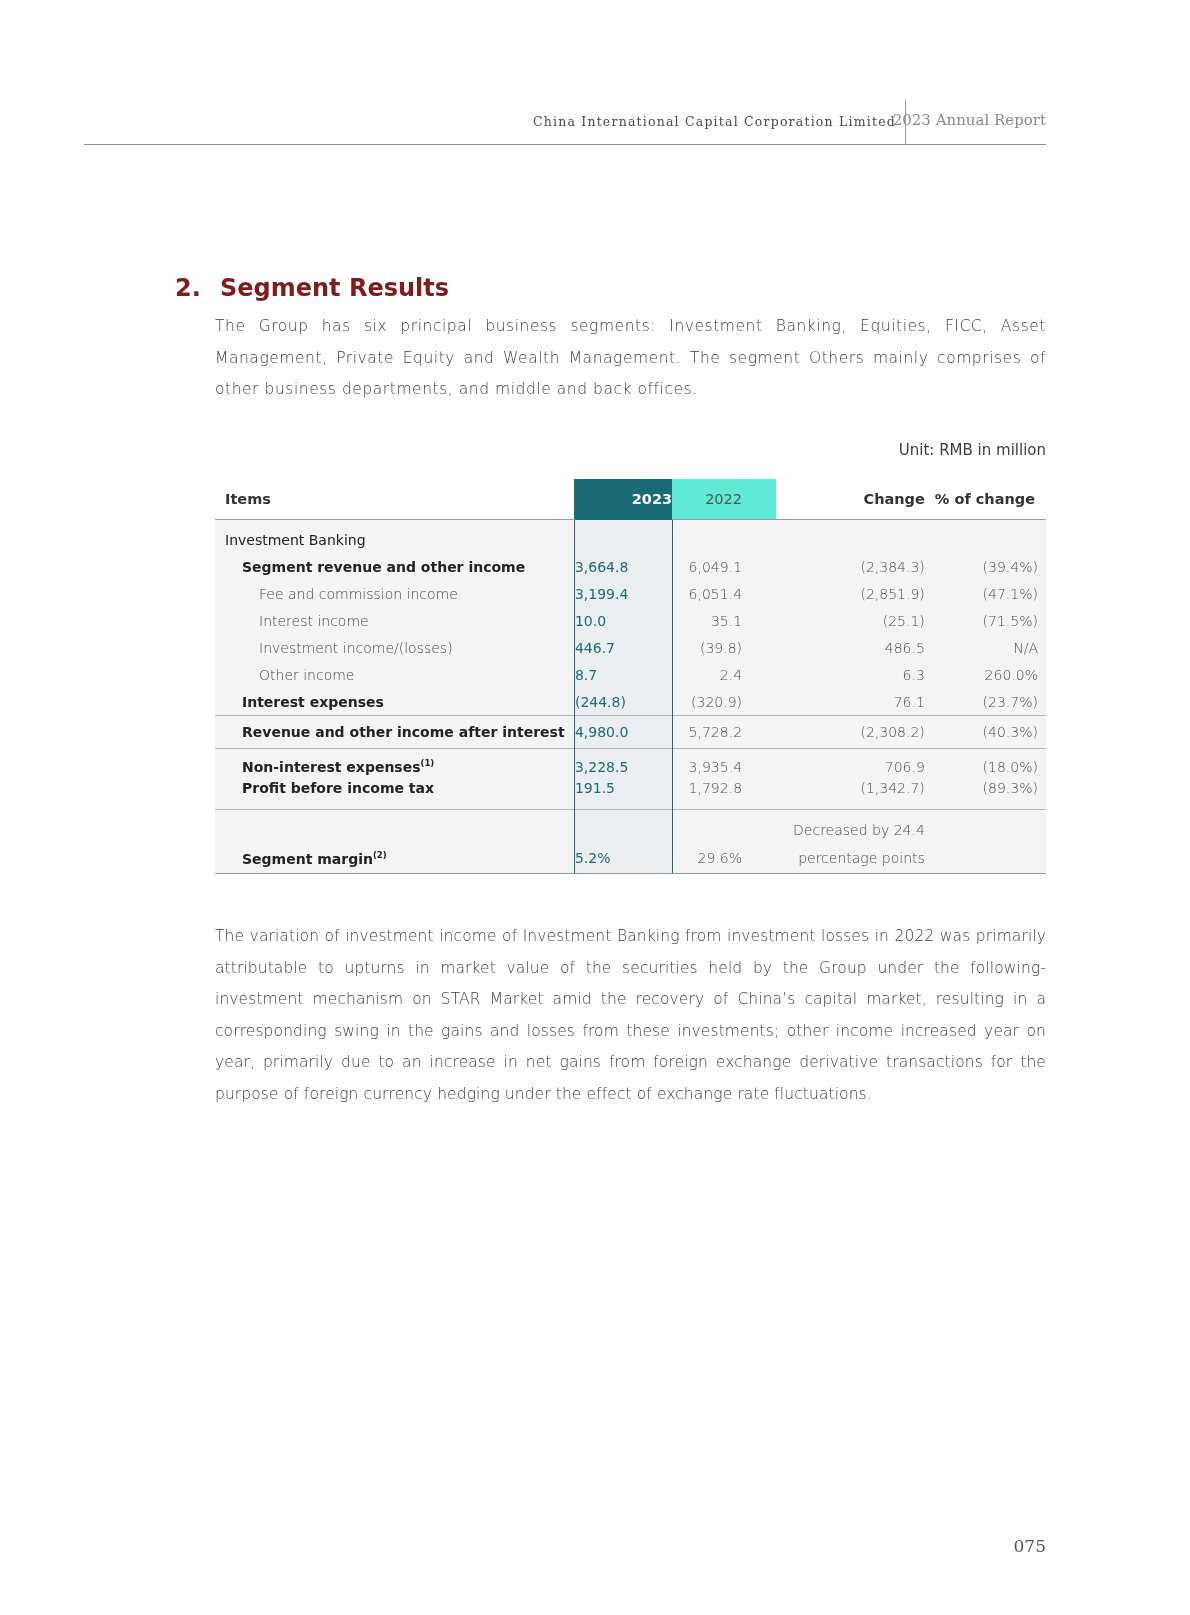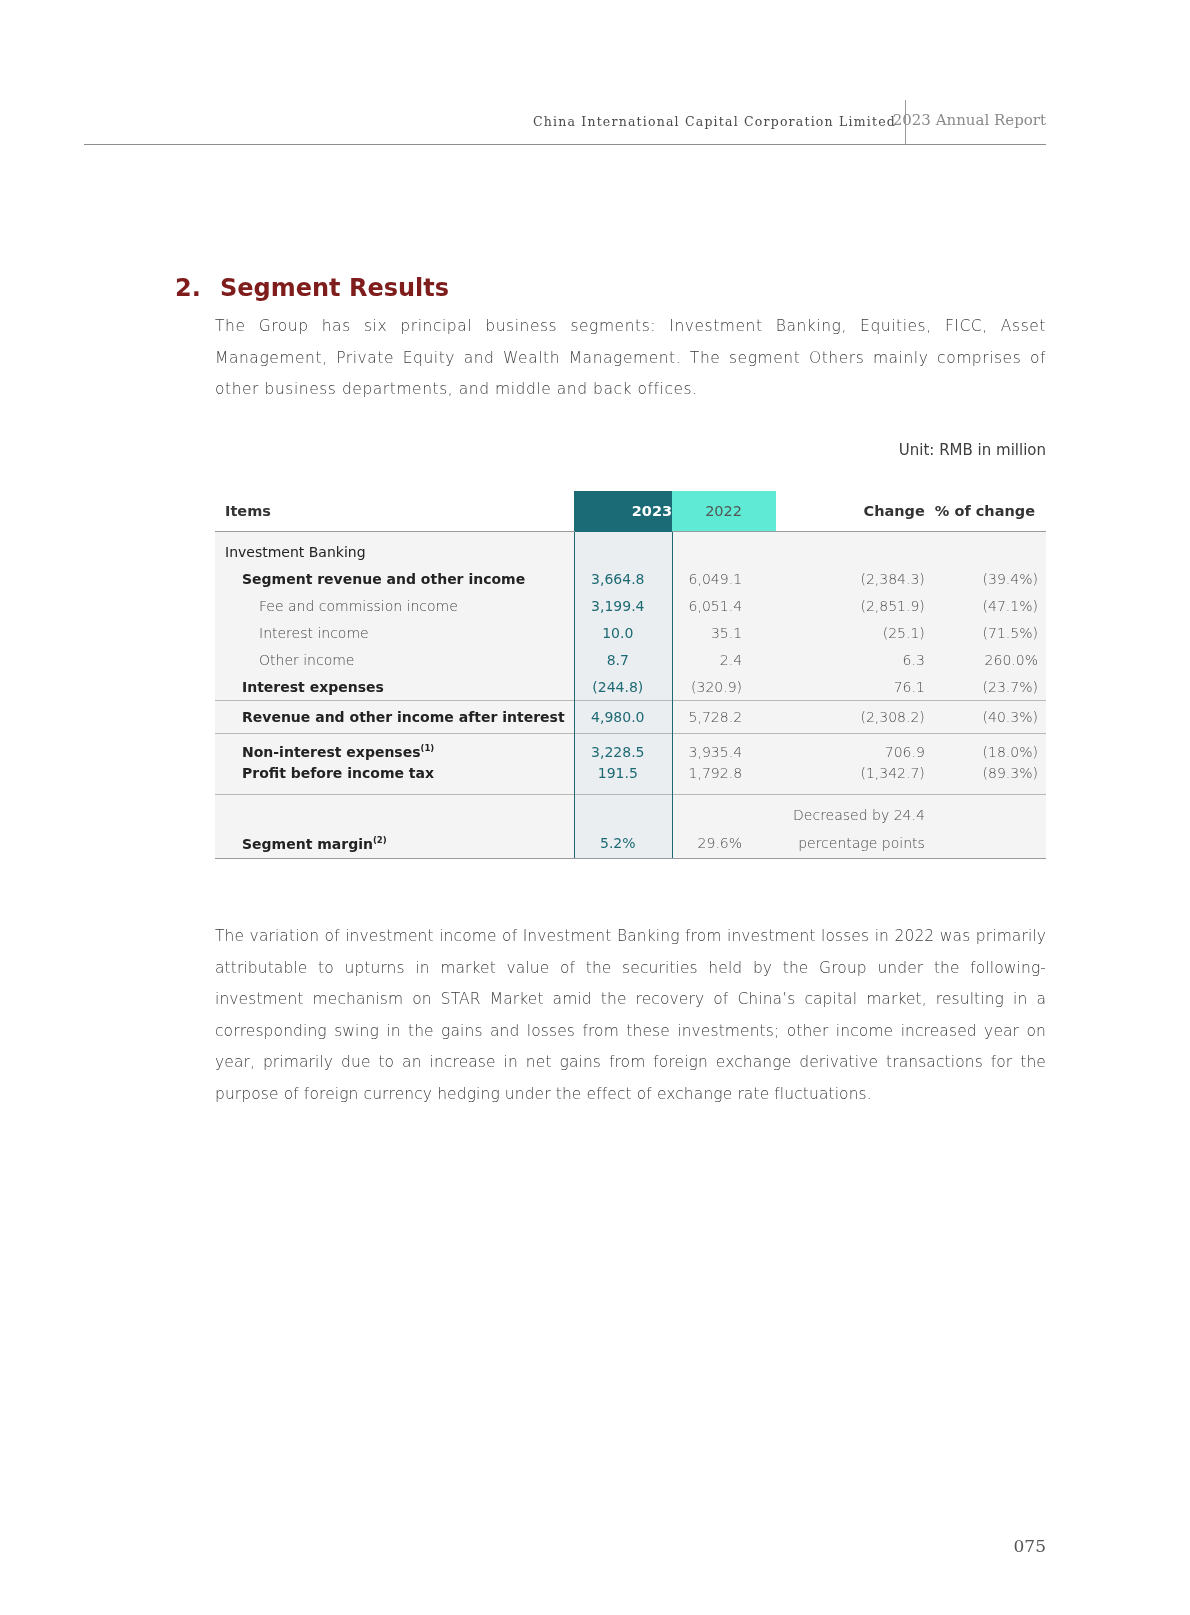--- a/index.html
+++ b/index.html
@@ -12,31 +12,31 @@
 
   .section-title { position: absolute; top: 274px; left: 175px; font-weight: bold; font-size: 24px; color: #7f1d1d; }
   .section-num { display: inline-block; width: 45px; }
 
   .para { position: absolute; left: 215px; width: 831px; font-size: 15.5px; line-height: 31.5px; color: #3d3d3d; text-align: justify; font-weight: 300; }
   .para1 { top: 311px; letter-spacing: 0.55px; }
   .para2 { top: 921px; letter-spacing: 0.1px; }
 
   .unit { position: absolute; top: 441px; right: 144px; font-size: 15px; color: #3d3d3d; }
 
-  table.seg { position: absolute; top: 491px; left: 215px; width: 831px; border-collapse: collapse; font-size: 14px; color: #333; }
+  table.seg { position: absolute; top: 479px; left: 215px; width: 831px; border-collapse: collapse; font-size: 14px; color: #333; }
   table.seg td, table.seg th { padding: 0; height: 27px; white-space: nowrap; }
   table.seg thead th { height: 40px; font-weight: bold; font-size: 14.5px; vertical-align: middle; border-bottom: 1px solid #9a9a9a; }
   table.seg thead th.items { text-align: left; padding-left: 10px; background: #fff; }
   table.seg thead th.y2023 { background: #1a6b75; color: #ffffff; text-align: right; padding-right: 0; border-bottom: none; }
   table.seg thead th.y2022 { font-weight: normal; color: #555; text-align: right; padding-right: 34px; background: #5eead4; }
   table.seg thead th.chg { text-align: right; padding-right: 10px; background: #fff; }
   table.seg thead th.pct { text-align: right; padding-right: 11px; background: #fff; }
 
   table.seg tbody td { background: #f4f4f5; }
-  table.seg tbody td.c2023 { background: #ebeef1; color: #1d6a74; text-align: center; padding-right: 11px; border-left: 1px solid #1d6a74; border-right: 1px solid #1d6a74; }
+  table.seg tbody td.c2023 { background: #ebeef1; color: #1d6a74; text-align: left; padding-right: 11px; border-left: 1px solid #1d6a74; border-right: 1px solid #1d6a74; }
   table.seg tbody td.c2022 { text-align: right; padding-right: 34px; color: #4a4a4a; font-weight: 300; }
   table.seg tbody td.cchg { text-align: right; padding-right: 10px; color: #4a4a4a; font-weight: 300; }
   table.seg tbody td.cpct { text-align: right; padding-right: 8px; color: #4a4a4a; font-weight: 300; }
   table.seg tbody td.label { padding-left: 10px; }
   .lvl0 { font-weight: normal; color: #222; }
   .lvl1 { font-weight: bold; color: #222; padding-left: 27px !important; }
   .lvl2 { font-weight: 300; color: #444; padding-left: 44px !important; }
   tr.top-gap td { padding-top: 6px; height: 27px; }
   tr.sep td { border-top: 1px solid #b8b8b8; }
   tr.sep td.c2023 { border-top: 1px solid #b8b8b8; }
@@ -105,20 +105,27 @@
       <td class="cpct">(47.1%)</td>
     </tr>
     <tr>
       <td class="label lvl2">Interest income</td>
       <td class="c2023">10.0</td>
       <td class="c2022">35.1</td>
       <td class="cchg">(25.1)</td>
       <td class="cpct">(71.5%)</td>
     </tr>
     <tr>
+      <td class="label lvl2">Investment income/(losses)</td>
+      <td class="c2023">446.7</td>
+      <td class="c2022">(39.8)</td>
+      <td class="cchg">486.5</td>
+      <td class="cpct">N/A</td>
+    </tr>
+    <tr>
       <td class="label lvl2">Other income</td>
       <td class="c2023">8.7</td>
       <td class="c2022">2.4</td>
       <td class="cchg">6.3</td>
       <td class="cpct">260.0%</td>
     </tr>
     <tr>
       <td class="label lvl1">Interest expenses</td>
       <td class="c2023">(244.8)</td>
       <td class="c2022">(320.9)</td>

